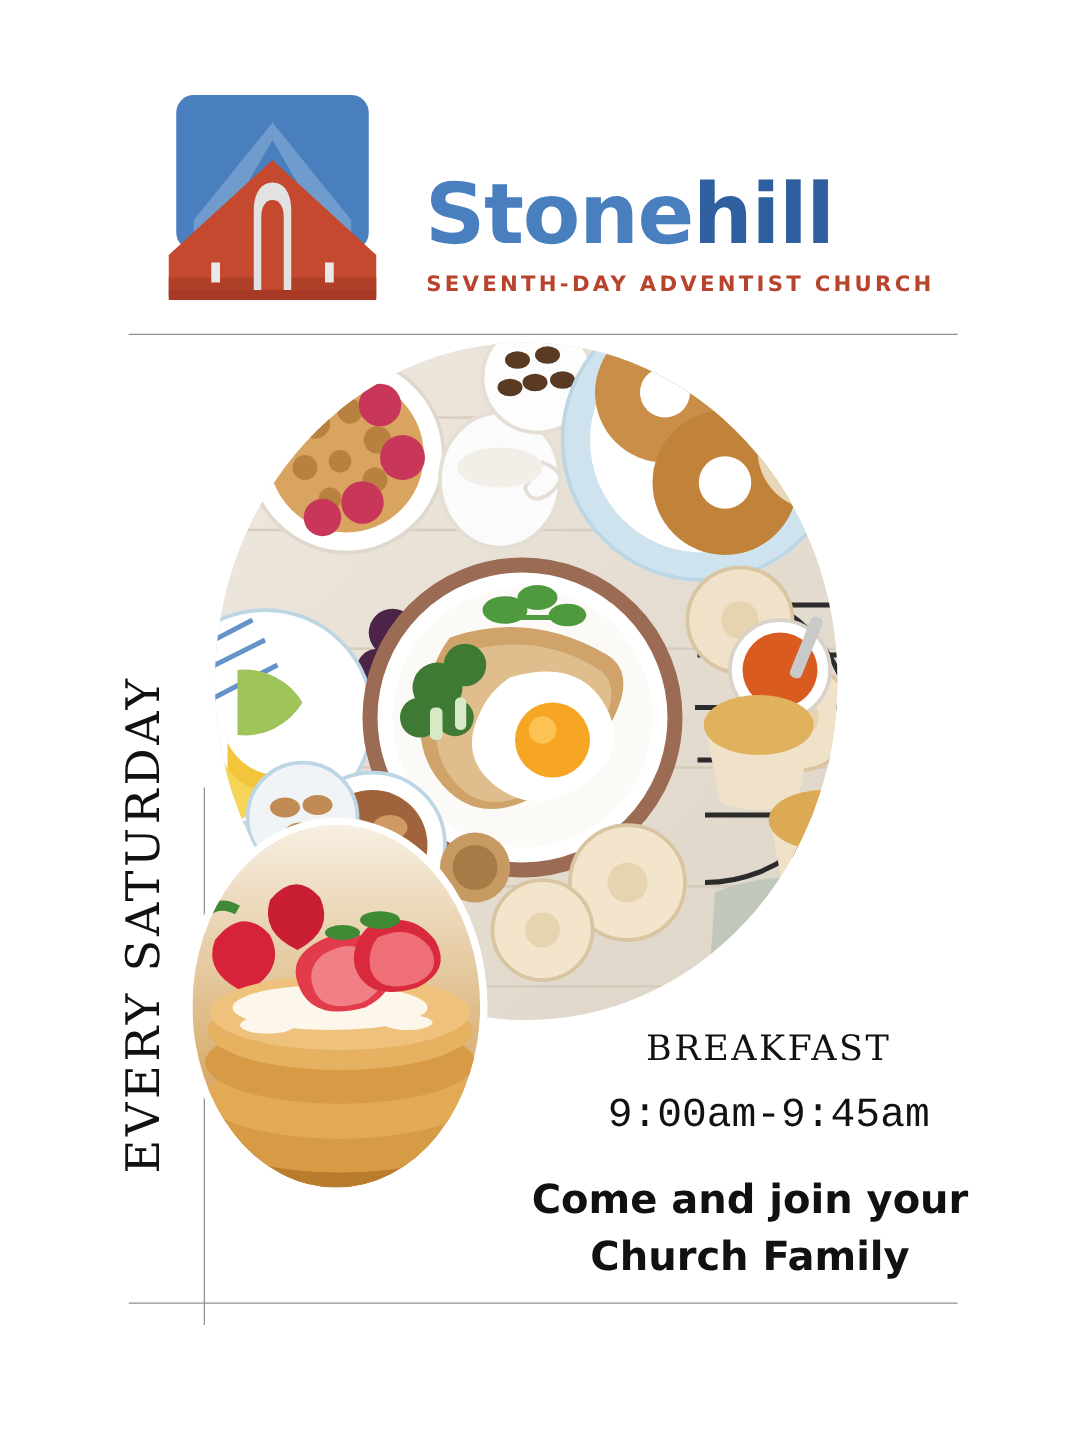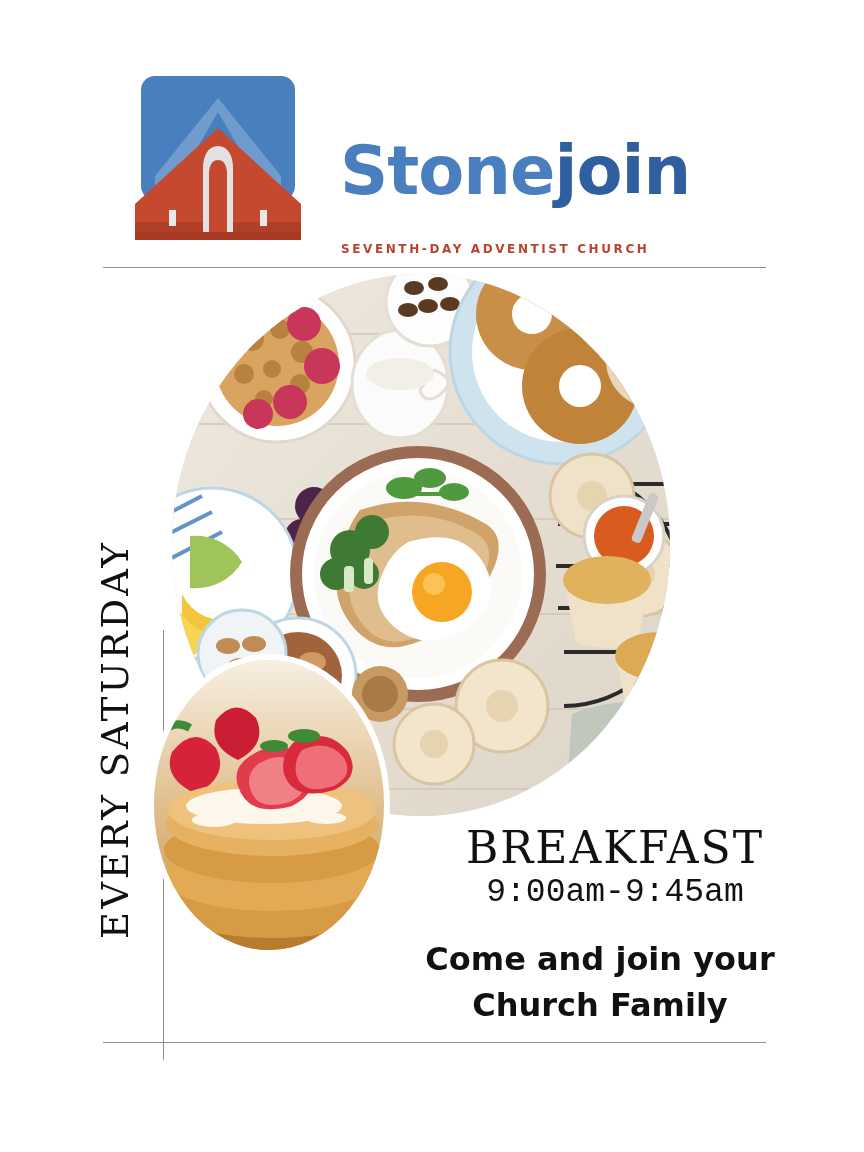--- a/index.html
+++ b/index.html
@@ -45,26 +45,25 @@
     white-space: nowrap;
   }
   .logo-word .stone { color: #4a7fbf; }
   .logo-word .hill  { color: #2f5f9e; }
 
   .logo-sub {
     position: absolute;
     left: 341px;
     top: 218px;
     font-family: "DejaVu Sans", sans-serif;
-    font-size: 12px;
+    font-size: 17px;
     font-weight: bold;
     letter-spacing: 2.6px;
     color: #b8442e;
     white-space: nowrap;
-    margin-top: 24px;
   }
 
   
   .rule-top {
     position: absolute;
     left: 103px;
     top: 267px;
     width: 663px;
     height: 1px;
     background: #8f8f8f;
@@ -127,21 +126,21 @@
   .photo-main svg, .photo-small svg { display: block; }
 
   
   .breakfast {
     position: absolute;
     left: 430px;
     top: 822px;
     width: 370px;
     text-align: center;
     font-family: "DejaVu Serif", serif;
-    font-size: 44px;
+    font-size: 28px;
     letter-spacing: 2px;
     color: #111;
     white-space: nowrap;
   }
   .time {
     position: absolute;
     left: 430px;
     top: 874px;
     width: 370px;
     text-align: center;
@@ -182,21 +181,21 @@
       <path d="M89 74 C 79 74 74 84 74 96 L74 160 L104 160 L104 96 C104 84 99 74 89 74 Z" fill="#e2e2e2"></path>
       <path d="M89 88 C 83 88 80 94 80 102 L80 160 L98 160 L98 102 C98 94 95 88 89 88 Z" fill="#c4492f"></path>
 
       <rect x="40" y="138" width="7" height="16" fill="#e8e8e8"></rect>
       <rect x="131" y="138" width="7" height="16" fill="#e8e8e8"></rect>
       <rect x="6" y="160" width="166" height="8" fill="#a83a25"></rect>
     </svg>
   </div>
 
   <div class="logo-word">
-    <span class="stone">Stone</span><span class="hill">join</span>
+    <span class="stone">Stone</span><span class="hill">hill</span>
   </div>
 
   <div class="logo-sub">SEVENTH-DAY ADVENTIST CHURCH</div>
 </div>
 
 <div class="rule-top"></div>
 <div class="rule-vert"></div>
 <div class="rule-bottom"></div>
 
 <div class="side-text">EVERY SATURDAY</div>

